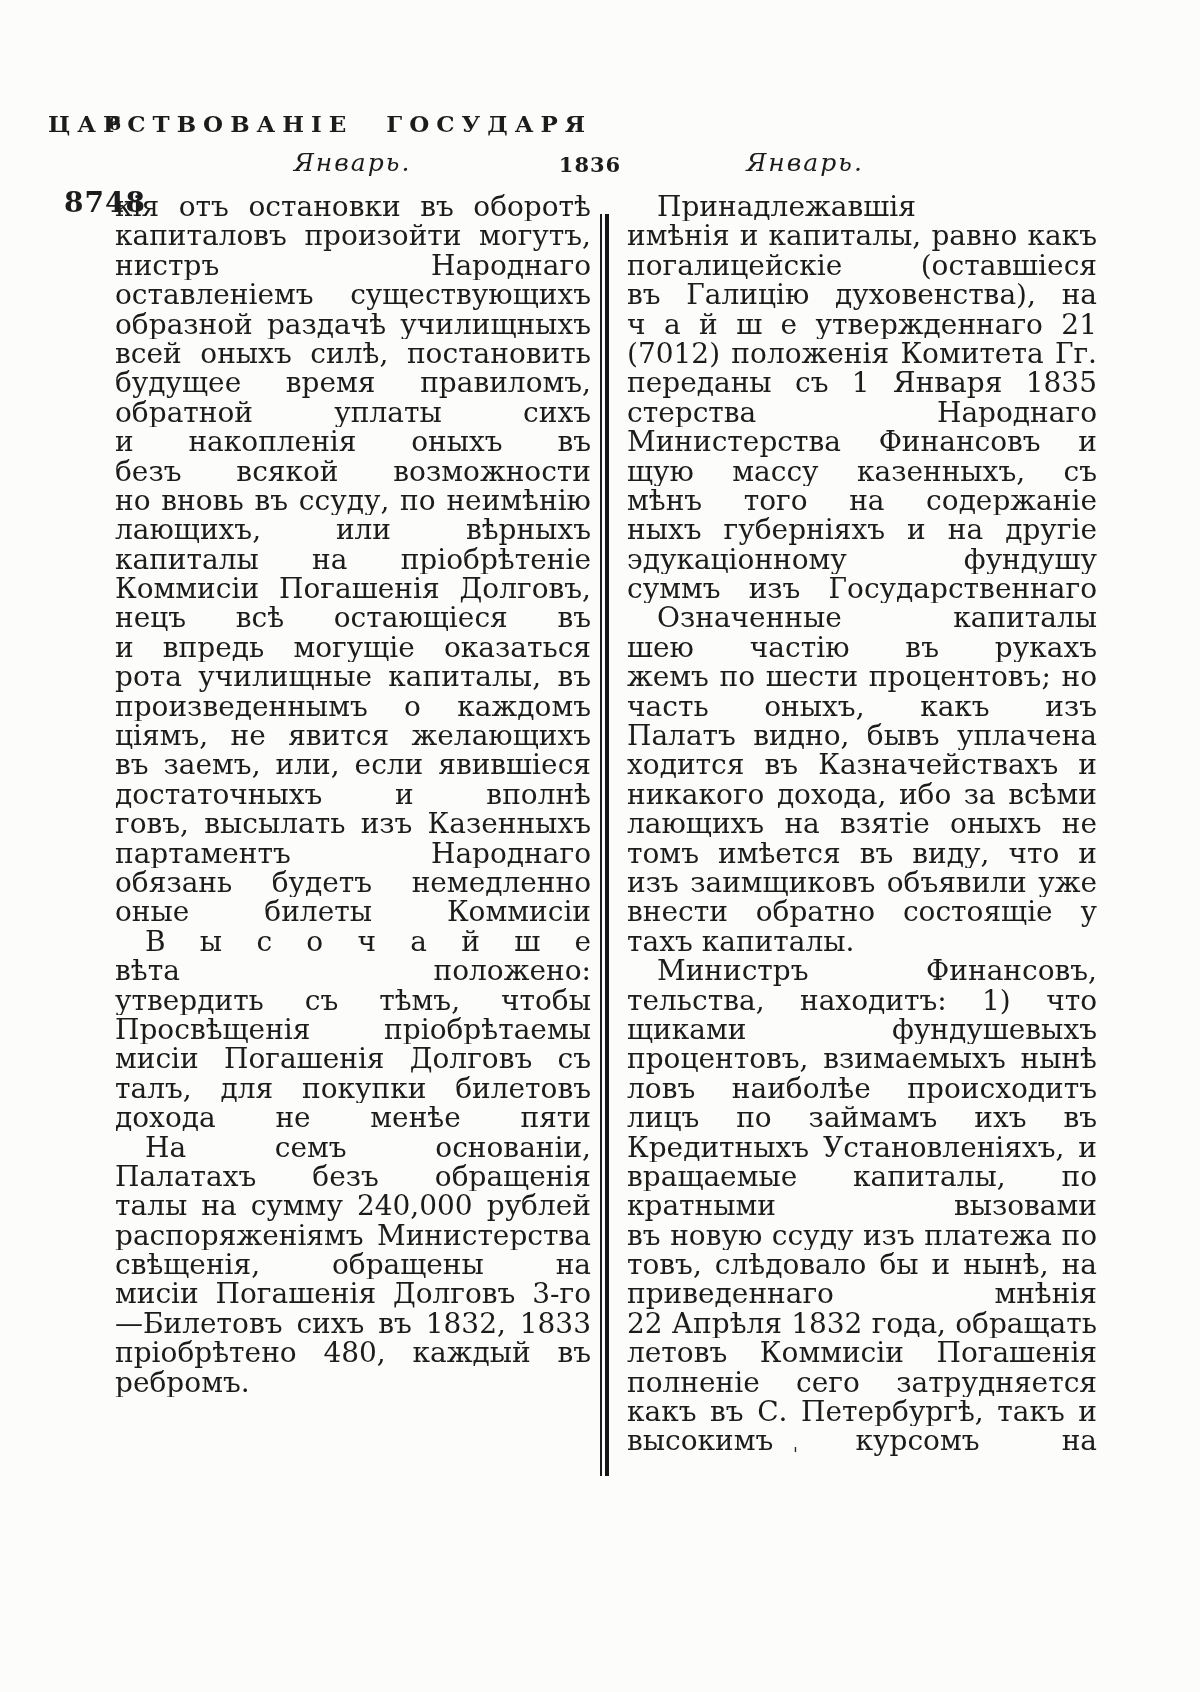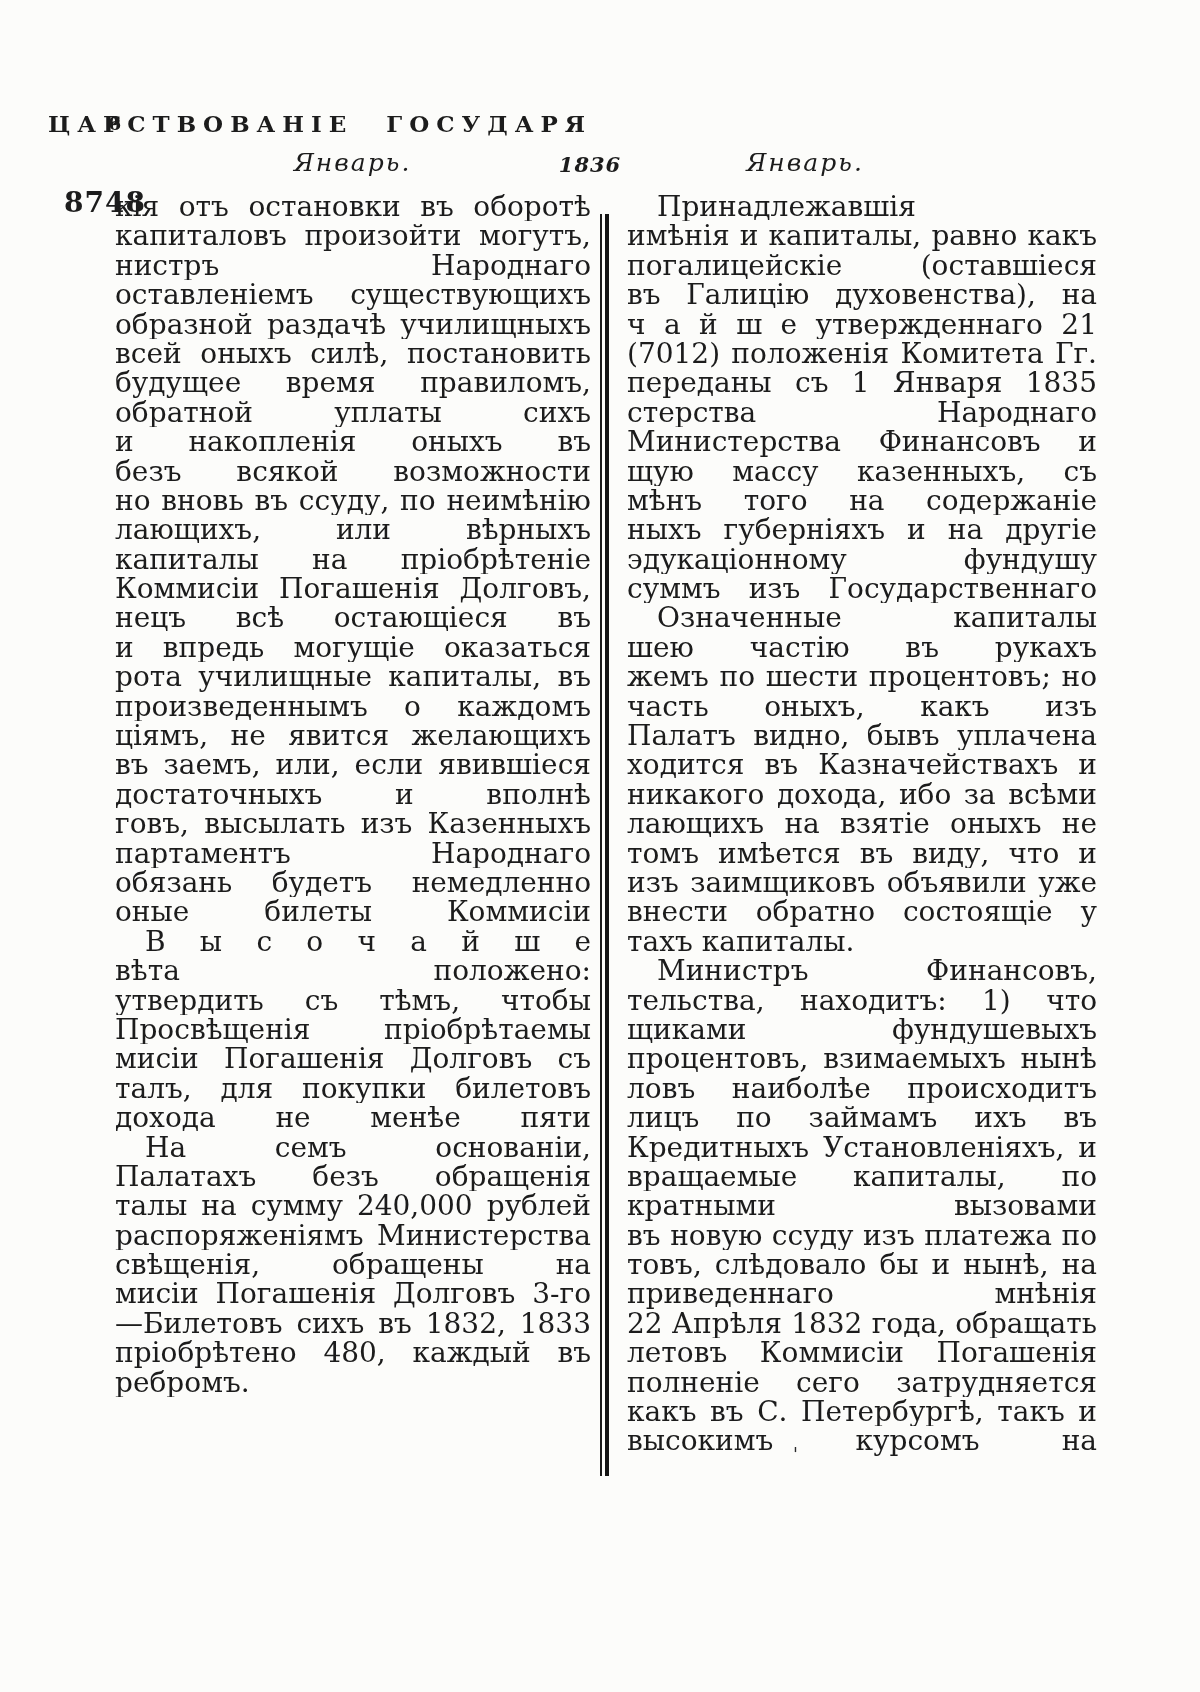--- a/index.html
+++ b/index.html
@@ -22,21 +22,21 @@
     letter-spacing:7px;word-spacing:18px;margin-left:48px;
   }
   .subheader-month-left{
     position:absolute;left:115px;top:148px;width:475px;
     text-align:center;
     font-style:italic;font-size:25px;letter-spacing:2px;
   }
   .subheader-year{
     position:absolute;left:540px;top:152px;width:100px;
     text-align:center;
-    font-size:21px;font-weight:bold;letter-spacing:1px;font-style:italic;
+    font-size:21px;font-weight:bold;letter-spacing:1px;
   }
   .subheader-month-right{
     position:absolute;left:625px;top:148px;width:360px;
     text-align:center;
     font-style:italic;font-size:25px;letter-spacing:2px;
   }
   .entry-number{
     position:absolute;left:64px;top:186px;
     font-size:28px;font-weight:bold;letter-spacing:1px;
   }

